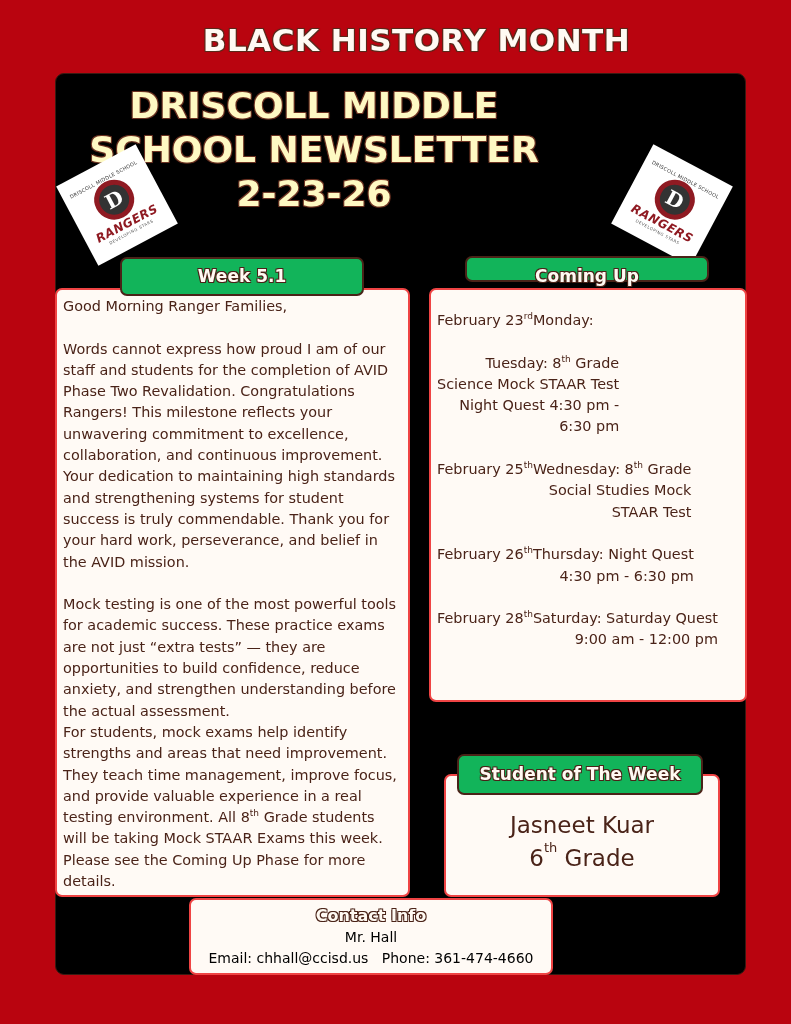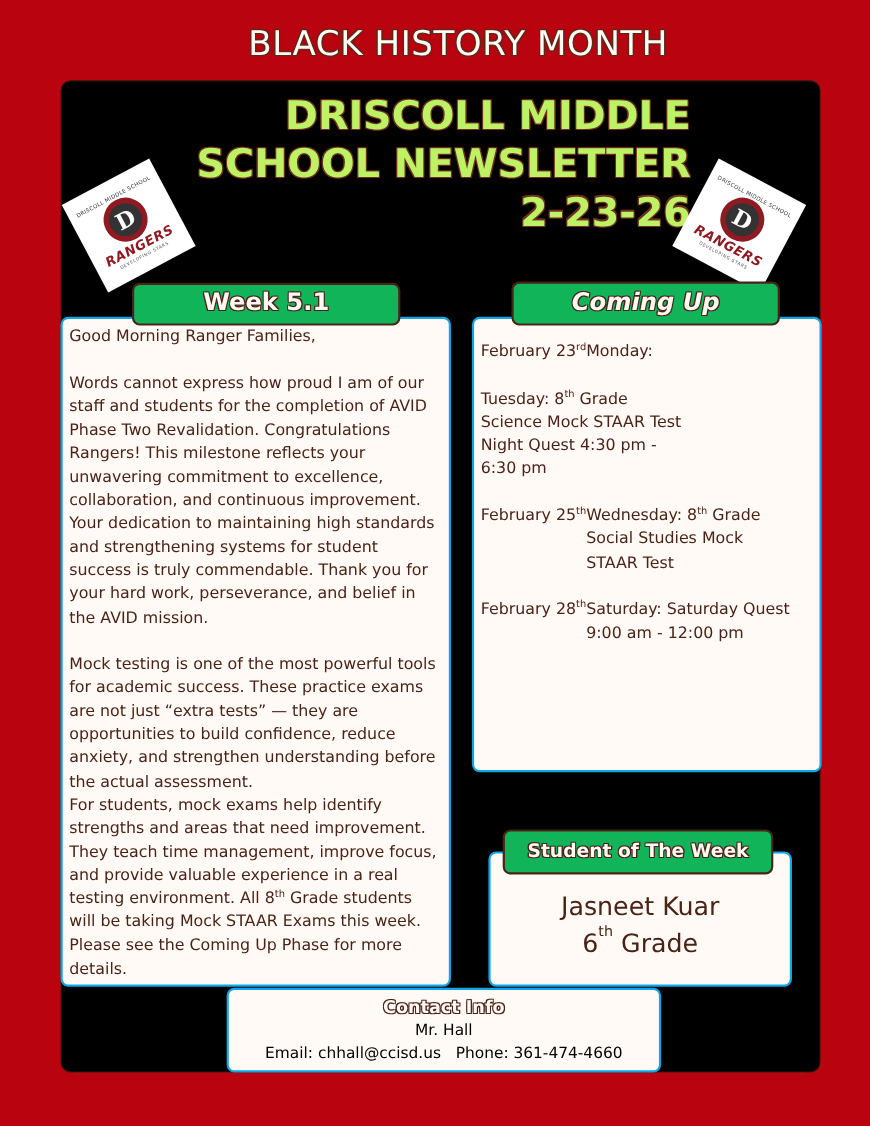--- a/index.html
+++ b/index.html
@@ -1,51 +1,51 @@
 <!DOCTYPE html>
 <html><head>
 <meta charset="utf-8">
 <style>
   * { box-sizing: border-box; margin: 0; padding: 0; }
   html, body { width: 791px; height: 1024px; overflow: hidden; }
   body { background: #b9040f; font-family: "DejaVu Sans", sans-serif; color: #4a2318; position: relative; }
   .banner { position: absolute; top: 22px; left: 0; width: 791px; text-align: center;
-    font-family: "DejaVu Sans", sans-serif; font-weight: 400; font-size: 31px; color: #fffaf3;
+    font-family: "DejaVu Sans", sans-serif; font-weight: 700; font-size: 31px; color: #fffaf3;
     letter-spacing: 0.5px; text-shadow: 0 0 2px #5a2a1c, 1px 1px 0 #5a2a1c, -1px -1px 0 #5a2a1c, 1px -1px 0 #5a2a1c, -1px 1px 0 #5a2a1c; padding-left: 42px; }
   .panel { position: absolute; left: 55px; top: 73px; width: 691px; height: 902px; background: #000;
     border-radius: 9px; border: 1px solid #3a1a12; }
-  .title { position: absolute; top: 84px; left: 0; width: 628px; text-align: right; font-weight: 700;
-    font-size: 36px; line-height: 44px; color: #bef264;
+  .title { position: absolute; top: 84px; left: 0; width: 628px; text-align: center; font-weight: 700;
+    font-size: 36px; line-height: 44px; color: #fef9c3;
     text-shadow: 0 0 2px #6b3222, 1px 1px 0 #6b3222, -1px -1px 0 #6b3222, 1px -1px 0 #6b3222, -1px 1px 0 #6b3222; }
   .logo { position: absolute; width: 90px; height: 90px; background: #fff; display: flex; align-items: center; justify-content: center; flex-direction: column; }
   .logo.left { left: 72px; top: 160px; transform: rotate(-28deg); }
   .logo.right { left: 627px; top: 160px; transform: rotate(28deg); }
   .logo .small { font-size: 5px; color: #333; letter-spacing: 0.3px; }
   .logo .emblem { width: 40px; height: 40px; border-radius: 50%; border: 5px solid #8f1a22; background: #333;
     display: flex; align-items: center; justify-content: center; color: #fff; font-weight: 700; font-size: 20px; font-family: "DejaVu Serif", serif; }
   .logo .word { font-size: 12px; font-weight: 700; color: #8f1a22; font-style: italic; letter-spacing: 0.5px; }
   .logo .tag { font-size: 4px; color: #555; letter-spacing: 0.6px; }
-  .card { position: absolute; background: #fffaf5; border: 2px solid #0ea5e9; border-radius: 7px; }
+  .card { position: absolute; background: #fffaf5; border: 2px solid #ef4444; border-radius: 7px; }
   .tab { position: absolute; background: #12b45a; border: 2px solid #4a2318; border-radius: 7px; text-align: center;
-    font-weight: 700; color: #fffaf3; font-size: 22px;
+    font-weight: 700; color: #fffaf3; font-size: 17px;
     text-shadow: 1px 1px 0 #4a2318, -1px -1px 0 #4a2318, 1px -1px 0 #4a2318, -1px 1px 0 #4a2318; }
   .body-text { font-size: 14.4px; line-height: 21.3px; color: #4a2318; }
   .week-card { left: 55px; top: 288px; width: 355px; height: 609px; padding: 6px 6px; }
   .week-tab { left: 120px; top: 257px; width: 244px; height: 39px; line-height: 34px; }
   .week-card p { white-space: pre-line; }
-  .coming-card { left: 429px; top: 288px; width: 318px; height: 414px; padding: 20px 6px 0 6px; }
-  .coming-tab { left: 465px; top: 256px; width: 244px; height: 40px; line-height: 36px; font-style: italic; }
+  .coming-card { left: 429px; top: 288px; width: 318px; height: 414px; padding: 20px 6px 0 6px; text-align: right; }
+  .coming-tab { left: 465px; top: 256px; width: 244px; height: 26px; line-height: 36px; }
   .event { display: flex; margin-bottom: 21.3px; }
   .event .date { white-space: nowrap; }
   .event .desc { white-space: pre-line; }
   sup { font-size: 9px; vertical-align: top; line-height: 12px; }
   .sotw-card { left: 444px; top: 774px; width: 276px; height: 123px; text-align: center; padding-top: 33px; }
   .sotw-tab { left: 457px; top: 754px; width: 246px; height: 41px; line-height: 36px; font-size: 17px; }
   .sotw-name { font-weight: 400; font-size: 23px; line-height: 33px; color: #4a2318; }
-  .contact-card { left: 206px; top: 898px; width: 395px; height: 77px; text-align: center; }
+  .contact-card { left: 189px; top: 898px; width: 364px; height: 77px; text-align: center; }
   .contact-title { font-weight: 700; font-size: 16px; color: #fffaf3; margin-top: 5px; line-height: 22px;
     text-shadow: 1px 1px 0 #4a2318, -1px -1px 0 #4a2318, 1px -1px 0 #4a2318, -1px 1px 0 #4a2318; }
   .contact-line { font-size: 14px; line-height: 21px; color: #000000; }
 </style>
 </head>
 <body>
 
 <div class="banner">BLACK HISTORY MONTH</div>
 
 <div class="panel"></div>
@@ -89,20 +89,25 @@
 Night Quest 4:30 pm -
 6:30 pm</span>
       </div>
       <div class="event">
         <span class="date">February 25<sup>th</sup></span>
         <span class="desc"> Wednesday: 8<sup>th</sup> Grade
 Social Studies Mock
 STAAR Test</span>
       </div>
       <div class="event">
+        <span class="date">February 26<sup>th</sup></span>
+        <span class="desc"> Thursday:  Night Quest
+4:30 pm - 6:30 pm</span>
+      </div>
+      <div class="event">
         <span class="date">February 28<sup>th</sup></span>
         <span class="desc"> Saturday: Saturday Quest
 9:00 am - 12:00 pm</span>
       </div>
     </div>
 </div>
 <div class="tab coming-tab">Coming Up</div>
 
 <div class="card sotw-card">
   <div class="sotw-name">Jasneet Kuar</div>

